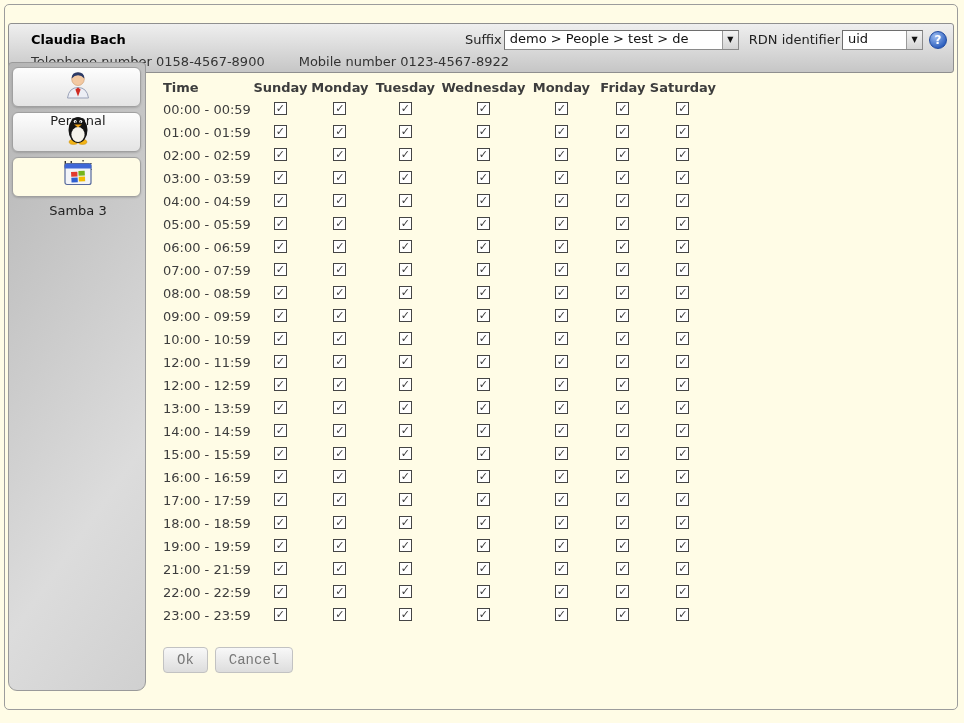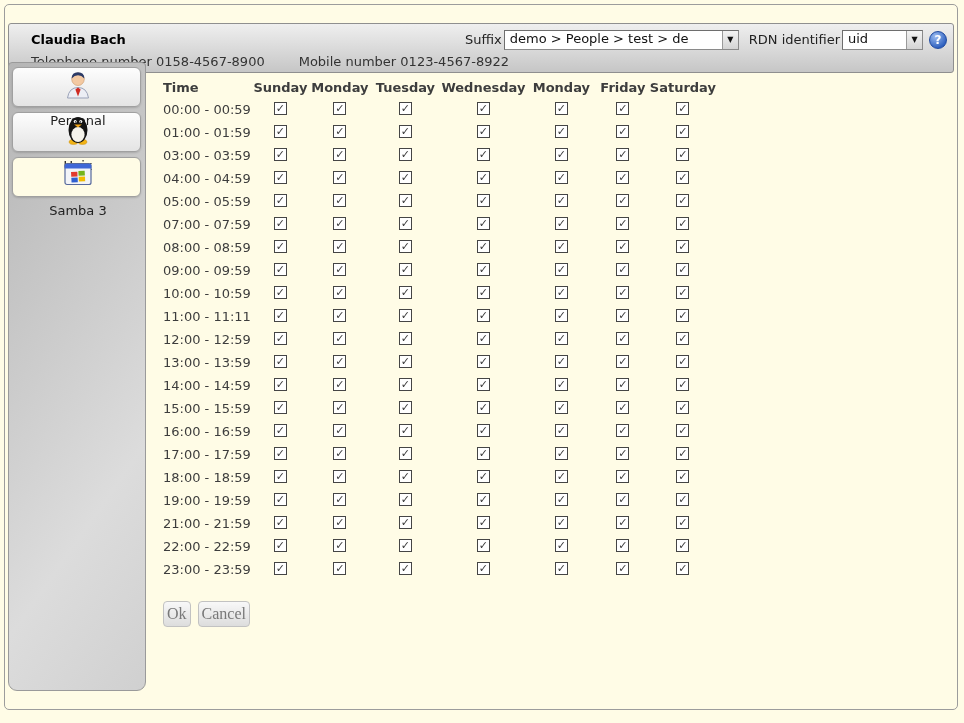--- a/index.html
+++ b/index.html
@@ -76,21 +76,21 @@
   table.hours tbody td { height:23px; text-align:center; vertical-align:middle; }
   table.hours tbody td.time-c { text-align:center; white-space:nowrap; }
   .cb {
     display:inline-block; width:13px; height:13px; background:#fff;
     border:1px solid #454545; font-size:11px; line-height:11px; color:#3a3a3a;
     text-align:center; cursor:pointer; overflow:hidden;
   }
 
   .btn-row { display:flex; gap:7px; margin-top:20px; }
   .btn-row button {
-    height:26px; padding:0 3px; font-family:Liberation Serif, serif; font-size:16px; color:#787878;
+    height:26px; padding:0 13px; font-family:Liberation Mono, monospace; font-size:14px; color:#787878;
     background:linear-gradient(#f8f8f8,#dddddd);
     border:1px solid #c2c2c2; border-radius:4px; cursor:pointer;
   }
 </style>
 </head>
 <body>
 
 <div class="frame">
 
   <div class="titlebar">
@@ -198,20 +198,30 @@
             <td class="time-c">01:00 - 01:59</td>
             <td><span class="cb checked">✓</span></td>
             <td><span class="cb checked">✓</span></td>
             <td><span class="cb checked">✓</span></td>
             <td><span class="cb checked">✓</span></td>
             <td><span class="cb checked">✓</span></td>
             <td><span class="cb checked">✓</span></td>
             <td><span class="cb checked">✓</span></td>
           </tr>
           <tr>
+            <td class="time-c">02:00 - 02:59</td>
+            <td><span class="cb checked">✓</span></td>
+            <td><span class="cb checked">✓</span></td>
+            <td><span class="cb checked">✓</span></td>
+            <td><span class="cb checked">✓</span></td>
+            <td><span class="cb checked">✓</span></td>
+            <td><span class="cb checked">✓</span></td>
+            <td><span class="cb checked">✓</span></td>
+          </tr>
+          <tr>
             <td class="time-c">03:00 - 03:59</td>
             <td><span class="cb checked">✓</span></td>
             <td><span class="cb checked">✓</span></td>
             <td><span class="cb checked">✓</span></td>
             <td><span class="cb checked">✓</span></td>
             <td><span class="cb checked">✓</span></td>
             <td><span class="cb checked">✓</span></td>
             <td><span class="cb checked">✓</span></td>
           </tr>
           <tr>
@@ -228,20 +238,30 @@
             <td class="time-c">05:00 - 05:59</td>
             <td><span class="cb checked">✓</span></td>
             <td><span class="cb checked">✓</span></td>
             <td><span class="cb checked">✓</span></td>
             <td><span class="cb checked">✓</span></td>
             <td><span class="cb checked">✓</span></td>
             <td><span class="cb checked">✓</span></td>
             <td><span class="cb checked">✓</span></td>
           </tr>
           <tr>
+            <td class="time-c">06:00 - 06:59</td>
+            <td><span class="cb checked">✓</span></td>
+            <td><span class="cb checked">✓</span></td>
+            <td><span class="cb checked">✓</span></td>
+            <td><span class="cb checked">✓</span></td>
+            <td><span class="cb checked">✓</span></td>
+            <td><span class="cb checked">✓</span></td>
+            <td><span class="cb checked">✓</span></td>
+          </tr>
+          <tr>
             <td class="time-c">07:00 - 07:59</td>
             <td><span class="cb checked">✓</span></td>
             <td><span class="cb checked">✓</span></td>
             <td><span class="cb checked">✓</span></td>
             <td><span class="cb checked">✓</span></td>
             <td><span class="cb checked">✓</span></td>
             <td><span class="cb checked">✓</span></td>
             <td><span class="cb checked">✓</span></td>
           </tr>
           <tr>
@@ -268,21 +288,21 @@
             <td class="time-c">10:00 - 10:59</td>
             <td><span class="cb checked">✓</span></td>
             <td><span class="cb checked">✓</span></td>
             <td><span class="cb checked">✓</span></td>
             <td><span class="cb checked">✓</span></td>
             <td><span class="cb checked">✓</span></td>
             <td><span class="cb checked">✓</span></td>
             <td><span class="cb checked">✓</span></td>
           </tr>
           <tr>
-            <td class="time-c">11:00 - 11:11</td>
+            <td class="time-c">12:00 - 11:59</td>
             <td><span class="cb checked">✓</span></td>
             <td><span class="cb checked">✓</span></td>
             <td><span class="cb checked">✓</span></td>
             <td><span class="cb checked">✓</span></td>
             <td><span class="cb checked">✓</span></td>
             <td><span class="cb checked">✓</span></td>
             <td><span class="cb checked">✓</span></td>
           </tr>
           <tr>
             <td class="time-c">12:00 - 12:59</td>

